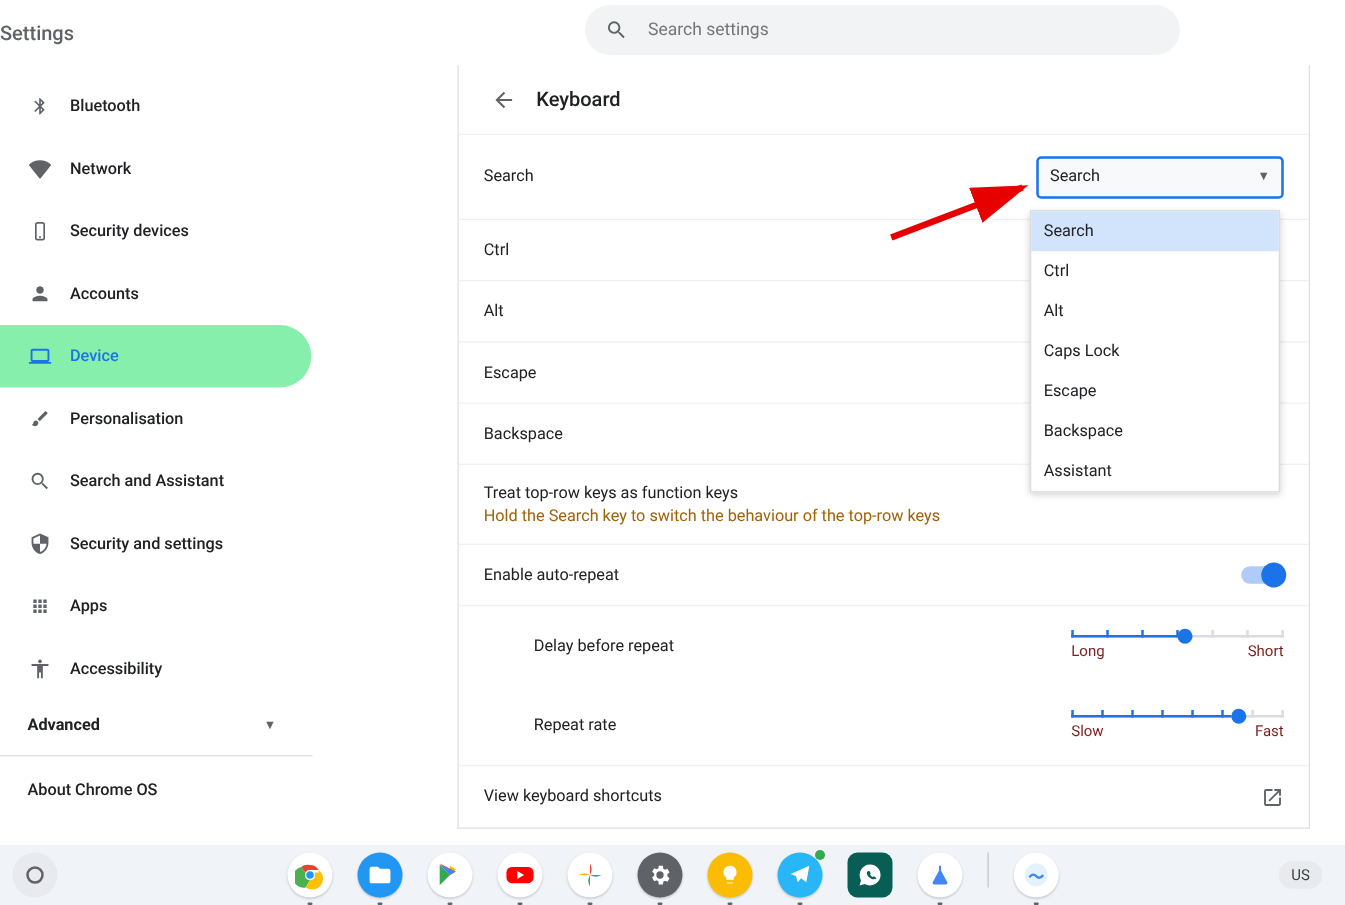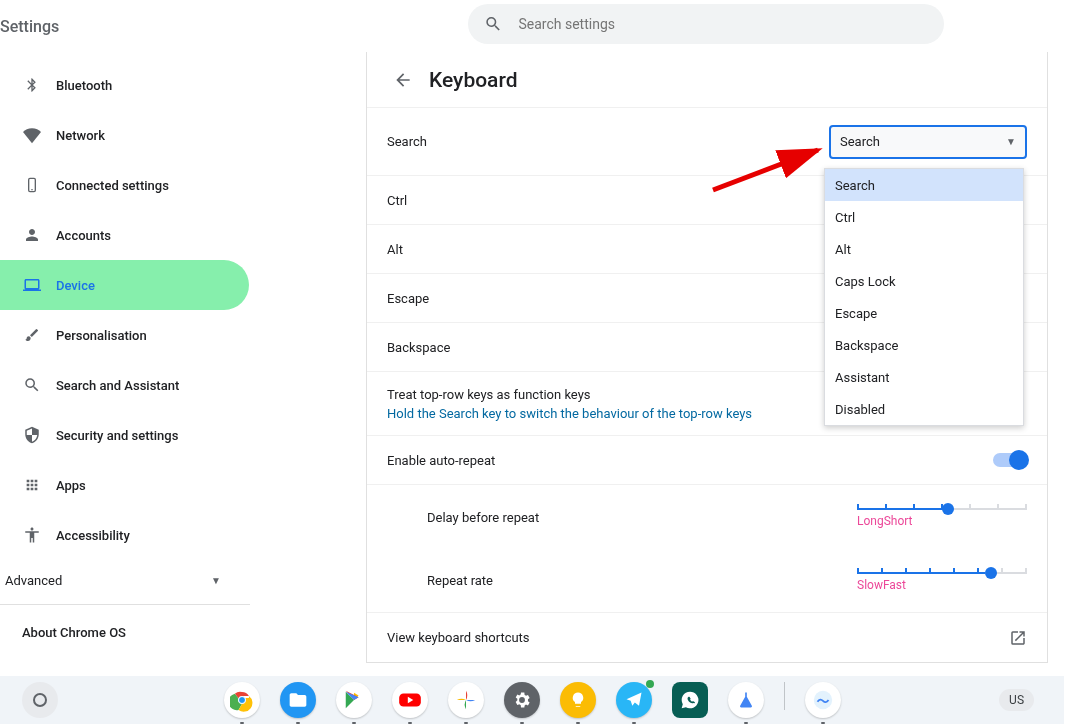--- a/index.html
+++ b/index.html
@@ -13,63 +13,63 @@
   .search-box input { border: none; background: transparent; font-size: 14px; color:#5f6368; width: 100%; outline: none; }
 
   
   .content { display: flex; height: calc(100% - 52px - 48px); }
   .sidebar { width: 250px; padding-top: 8px; border-right:1px solid transparent;}
   .sidebar-item { height: 50px; display: flex; align-items: center; padding-left: 22px; font-size: 13px; color:#202124; border-top-right-radius: 25px; border-bottom-right-radius: 25px; cursor:pointer; font-weight:500; }
   .sidebar-item .icon { width:20px; height:20px; margin-right: 14px; display:flex; align-items:center; justify-content:center; color:#5f6368;}
   .sidebar-item.active { background:#86efac; color:#1a73e8; }
   .sidebar-item.active .icon { color:#1a73e8; }
   .sidebar-sep { height:1px; background:#e0e0e0; margin: 4px 0 4px 0; width:250px;}
-  .advanced-row { height:40px; display:flex; align-items:center; padding-left:5px; font-size:13px; color:#202124; font-weight:400;}
+  .advanced-row { height:40px; display:flex; align-items:center; padding-left:22px; font-size:13px; color:#202124; font-weight:700;}
   .advanced-row .caret { margin-left:auto; margin-right:28px; color:#5f6368; font-size:10px;}
   .about-row { padding-left:22px; font-size:13px; font-weight:500; margin-top:20px;}
 
   
   .maincol { flex:1; position:relative;}
   .cardx { position:absolute; left: 116px; top:0; width:682px; background:#fff; border-left:1px solid #e0e0e0; border-right:1px solid #e0e0e0; border-bottom:1px solid #e0e0e0;}
   
   .subheader { height:56px; display:flex; align-items:center; padding-left:18px; border-bottom:1px solid #f0f0f0;}
   .subheader .back { width:36px; height:36px; border-radius:50%; display:flex; align-items:center; justify-content:center; color:#5f6368; margin-right:8px;}
-  .subheader .title { font-size:21px; font-weight:500; color:#202124;}
+  .subheader .title { font-size:16px; font-weight:500; color:#202124;}
   .row { height:49px; display:flex; align-items:center; padding: 0 20px; border-bottom:1px solid #f0f0f0; font-size:13px; position:relative;}
   .row.tall { height:64px; flex-direction:column; align-items:flex-start; justify-content:center;}
   .row .label { color:#202124; }
-  .row .sub { color:#0369a1; font-size:13px; margin-top:4px;}
+  .row .sub { color:#a16207; font-size:13px; margin-top:4px;}
   .row .right { margin-left:auto; display:flex; align-items:center;}
   .dropdown { width:198px; height:32px; border:1px solid #dadce0; background:#f8f9fa; border-radius:4px; display:flex; align-items:center; padding:0 10px; font-size:13px; color:#202124; position:relative;}
   .dropdown.focused { border:2px solid #1a73e8; padding:0 9px; height:34px;}
   .dropdown .caret { margin-left:auto; color:#5f6368; font-size:10px;}
   .dropdown-menu { position:absolute; left:824px; top:168px; width:200px; background:#fff; border:1px solid #dadce0; box-shadow:0 2px 6px rgba(0,0,0,0.2); z-index:10;}
   .dropdown-menu .opt { height:32px; display:flex; align-items:center; padding:0 10px; font-size:13px; color:#202124; cursor:pointer;}
   .dropdown-menu .opt.sel { background:#d2e3fc;}
   .toggle { width:34px; height:14px; background:#aecbfa; border-radius:7px; position:relative;}
   .toggle .knob { position:absolute; right:-2px; top:-3px; width:20px; height:20px; border-radius:50%; background:#1a73e8;}
   .indent { padding-left:60px !important;}
   .slider-row { height:64px; flex-direction:column; align-items:stretch; justify-content:center;}
   .slider-row .top { display:flex; align-items:center;}
   .slider-wrap { margin-left:auto; width:170px; position:relative; height:30px;}
   .ticks { position:absolute; top:4px; left:0; right:0; height:2px; display:flex; justify-content:space-between;}
   .tick { width:2px; height:6px; background:#1a73e8; position:relative; top:-2px;}
   .tick.gray { background:#dadce0;}
   .track { position:absolute; top:6px; left:0; right:0; height:2px; background:#dadce0;}
   .track .fill { position:absolute; left:0; top:0; height:2px; background:#1a73e8;}
   .thumb { position:absolute; top:1px; width:12px; height:12px; border-radius:50%; background:#1a73e8;}
-  .slider-labels { display:flex; font-size:12px; color:#ec4899; margin-top:12px;}
+  .slider-labels { display:flex; justify-content:space-between; font-size:12px; color:#7f1d1d; margin-top:12px;}
   .row.noborder { border-bottom:none;}
   .open-icon { width:18px; height:18px; fill:#5f6368;}
 
   
   .arrow { position:absolute; left:708px; top:140px; width:120px; height:55px; z-index:11; pointer-events:none;}
 
   
-  .shelf { position:absolute; bottom:0; left:0; right:12px; height:48px; background:#f0f4f8; display:flex; align-items:center; padding:0 22px;text-align:right;}
+  .shelf { position:absolute; bottom:0; left:0; right:0; height:48px; background:#f0f4f8; display:flex; align-items:center; padding:0 10px;text-align:right;}
   .shelf .launcher { width:36px; height:36px; border-radius:50%; background:#e8eaed; display:flex; align-items:center; justify-content:center; margin-right:8px;}
   .shelf .launcher .dot { width:14px; height:14px; border-radius:50%; border:2px solid #5f6368;}
   .shelf .apps { flex:1; display:flex; justify-content:center; gap:20px;}
   .app { width:36px; height:36px; border-radius:50%; display:flex; align-items:center; justify-content:center; position:relative; box-shadow:0 1px 2px rgba(0,0,0,0.2);}
   .shelf .tray { display:flex; align-items:center; gap:10px; font-size:12px; color:#3c4043; padding-right:8px;}
   .pill { background:#e8eaed; border-radius:16px; padding:4px 10px; display:flex; align-items:center; gap:6px;}
   .app .ind { position:absolute; bottom:-6px; left:50%; transform:translateX(-50%); width:4px; height:2px; background:#5f6368; border-radius:1px;}
   .whats { width:36px; height:36px; border-radius:8px; background:#075e54; display:flex; align-items:center; justify-content:center;}
   .sep-vert { width:1px; height:28px; background:#c0c4c8;}
 </style>
@@ -105,21 +105,21 @@
         </span>
       <span>Network</span>
     </div>
     <div class="sidebar-item">
       <span class="icon">
           <svg width="16" height="16" viewBox="0 0 24 24" fill="none" stroke="currentColor" stroke-width="2">
             <rect x="7" y="2" width="10" height="20" rx="2"></rect>
             <line x1="11" y1="19" x2="13" y2="19"></line>
           </svg>
         </span>
-      <span>Connected settings</span>
+      <span>Security devices</span>
     </div>
     <div class="sidebar-item">
       <span class="icon">
           <svg width="18" height="18" viewBox="0 0 24 24" fill="currentColor">
             <path d="M12 12c2.21 0 4-1.79 4-4s-1.79-4-4-4-4 1.79-4 4 1.79 4 4 4zm0 2c-2.67 0-8 1.34-8 4v2h16v-2c0-2.66-5.33-4-8-4z"></path>
           </svg>
         </span>
       <span>Accounts</span>
     </div>
     <div class="sidebar-item active">
@@ -288,21 +288,20 @@
 </div>
 
 <div class="dropdown-menu">
   <div class="opt sel">Search</div>
   <div class="opt">Ctrl</div>
   <div class="opt">Alt</div>
   <div class="opt">Caps Lock</div>
   <div class="opt">Escape</div>
   <div class="opt">Backspace</div>
   <div class="opt">Assistant</div>
-  <div class="opt">Disabled</div>
 </div>
 
 <svg class="arrow">
   <defs>
       <marker id="ah" markerWidth="10" markerHeight="10" refX="8" refY="3" orient="auto">
         <path d="M0,0 L0,6 L9,3 z" fill="#e60000"></path>
       </marker>
     </defs>
   <line x1="5" y1="50" x2="110" y2="10" stroke="#e60000" stroke-width="5" marker-end="url(#ah)"></line>
 </svg>

